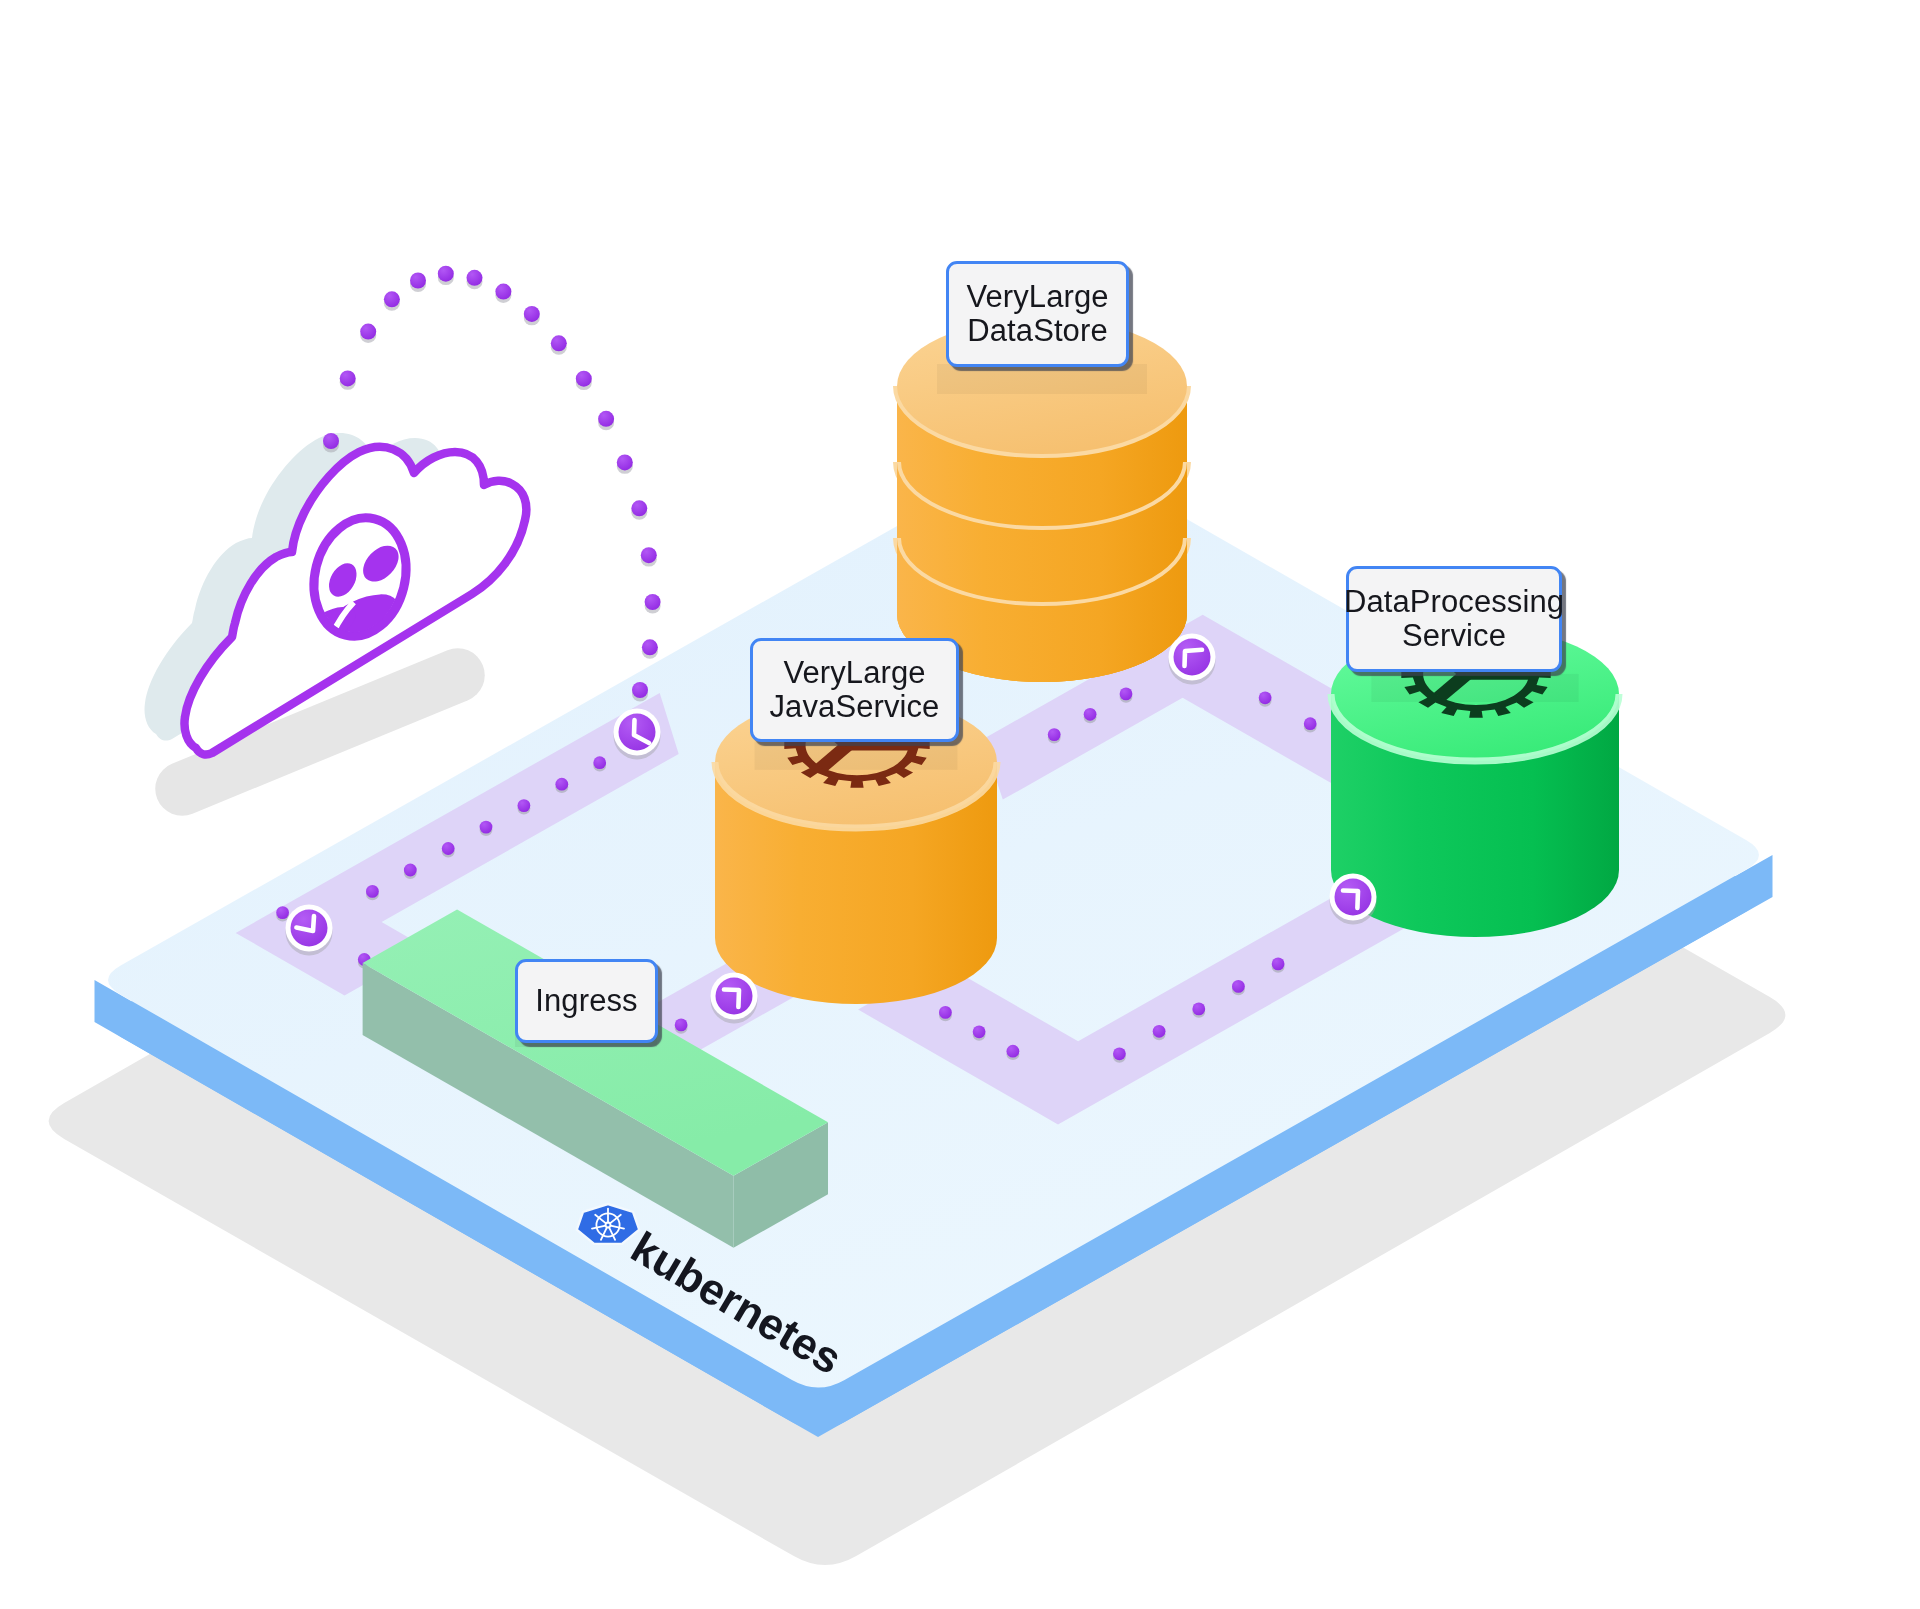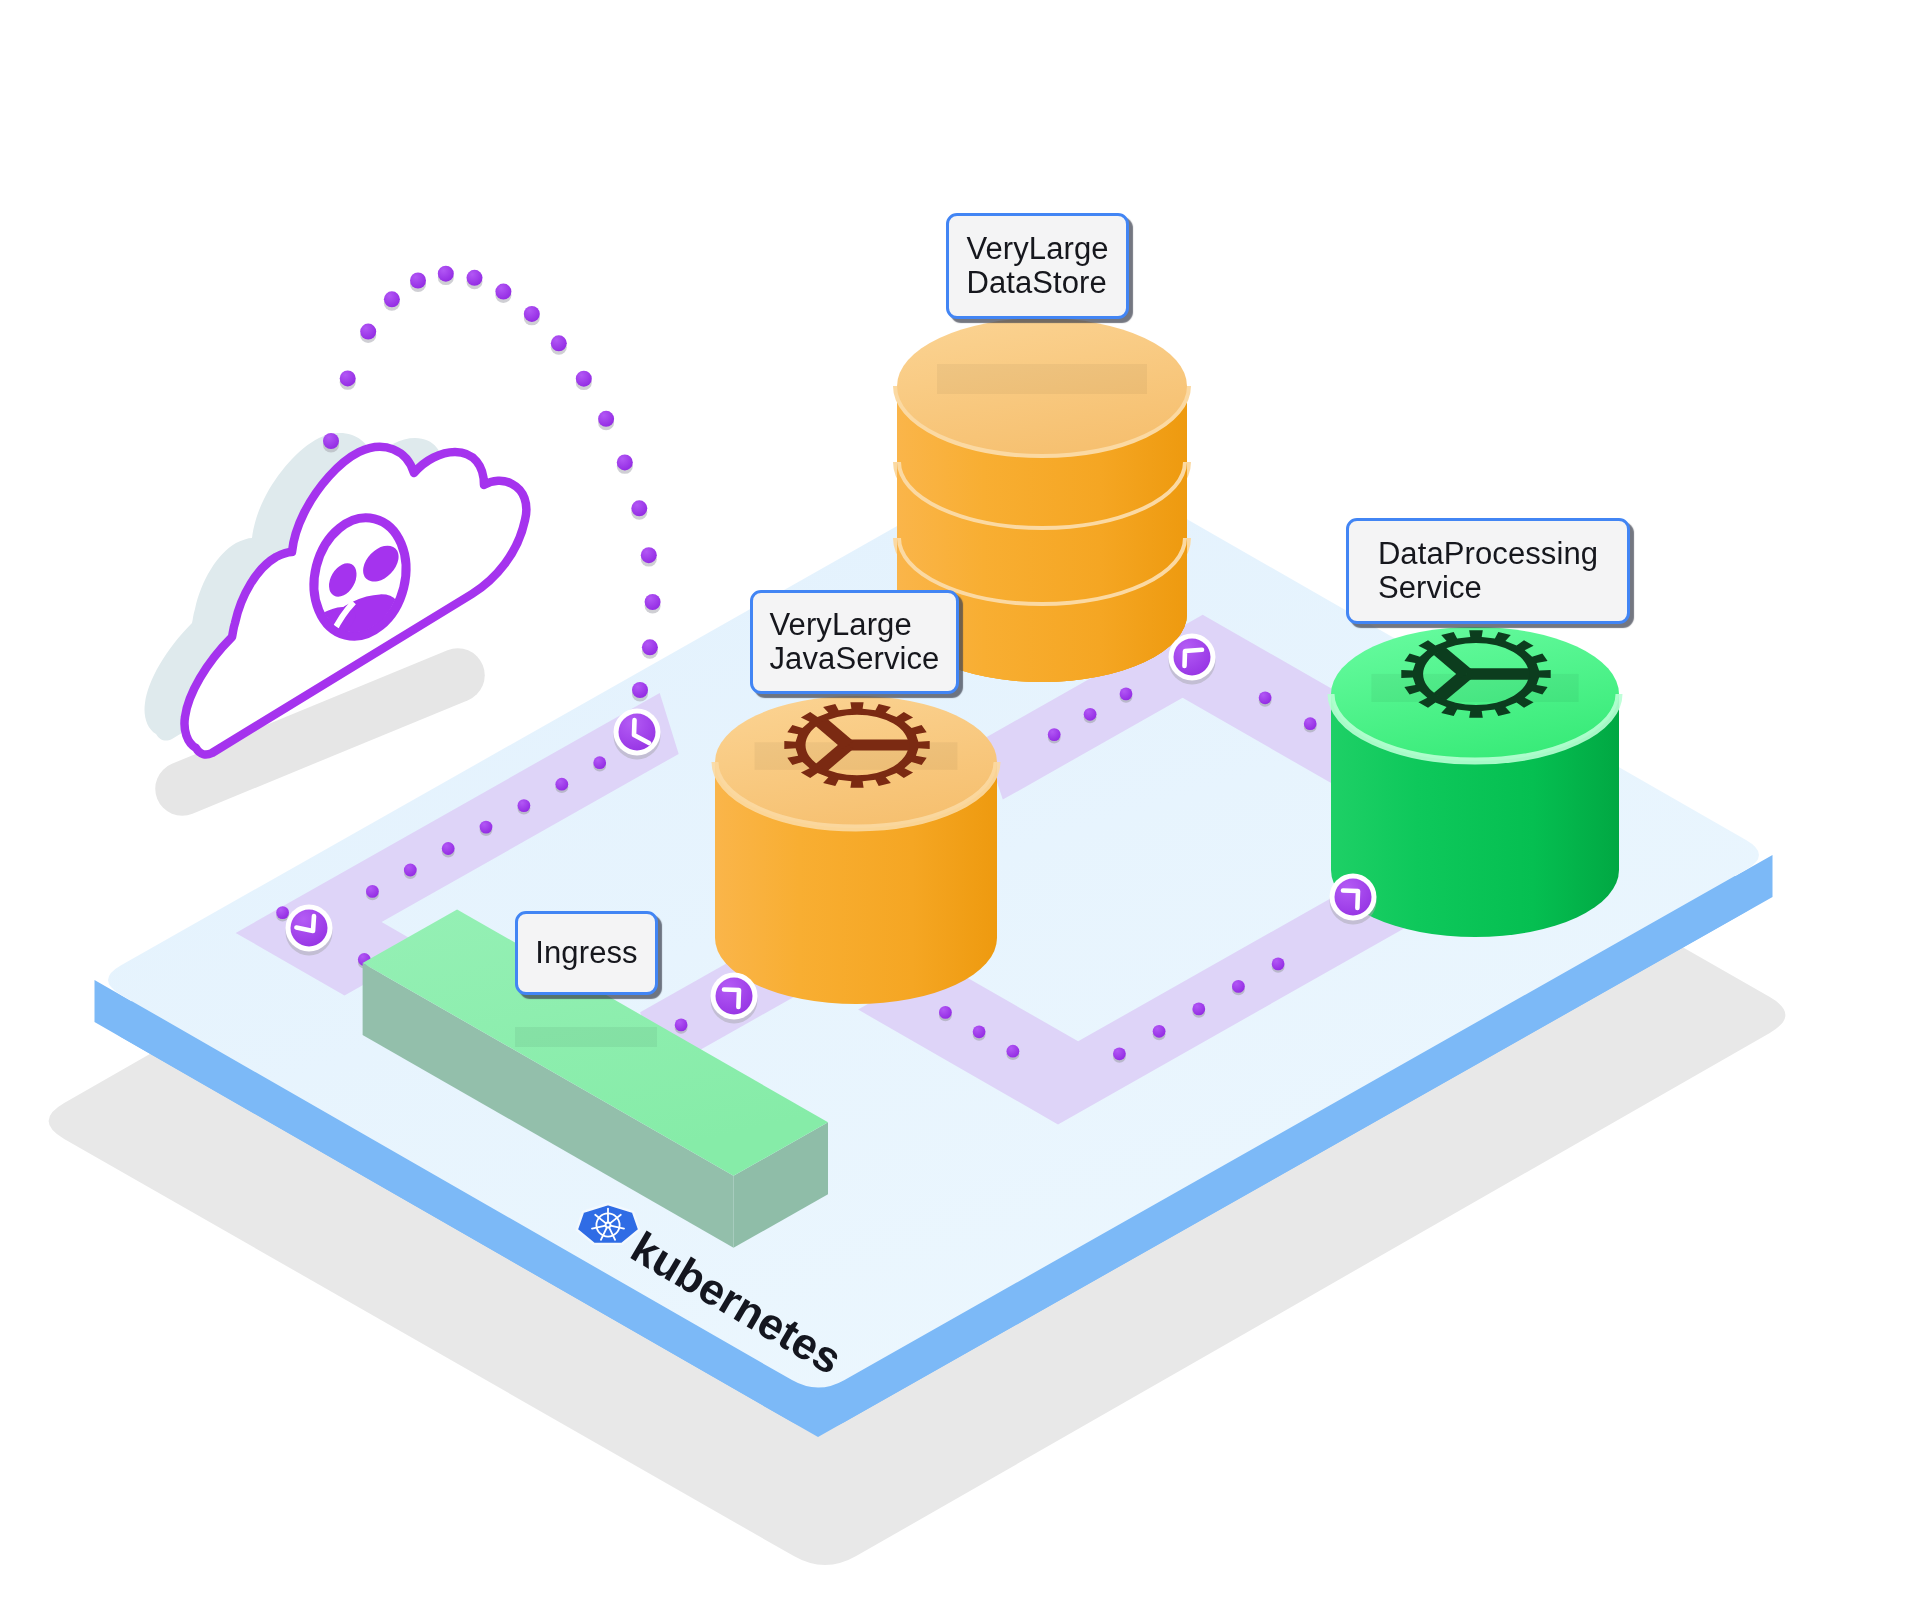--- a/index.html
+++ b/index.html
@@ -4,26 +4,26 @@
 <title>Kubernetes cluster isometric diagram</title>
 <style>
   html,body{margin:0;padding:0;background:#ffffff;}
   body{width:1920px;height:1609px;overflow:hidden;
        font-family:"Liberation Sans",sans-serif;-webkit-font-smoothing:antialiased;}
   #stage{position:relative;width:1920px;height:1609px;background:#fff;}
   svg#scene{position:absolute;left:0;top:0;width:1920px;height:1609px;display:block;}
   .nodelabel{position:absolute;background:#f4f4f5;border:3px solid #4285f4;border-radius:11px;
        box-shadow:4px 4px 1px 0 rgba(62,66,80,.72);
        display:flex;align-items:center;justify-content:center;
-       color:#16171d;white-space:pre-line;letter-spacing:.1px;
+       text-align:center;color:#16171d;white-space:pre-line;letter-spacing:.1px;
        font-family:"Liberation Sans",sans-serif;font-weight:400;
-       font-size:31px;line-height:34px;box-sizing:border-box;}
+       font-size:31px;line-height:34px;box-sizing:border-box;margin-top:48px;}
   #lbl-datastore{left:946px;top:213px;width:183px;height:106px;}
   #lbl-javaservice{left:750px;top:590px;width:209px;height:104px;}
-  #lbl-dataprocessing{left:1346px;top:518px;width:284px;height:106px;}
+  #lbl-dataprocessing{left:1346px;top:518px;width:216px;height:106px;}
   #lbl-ingress{left:515px;top:911px;width:143px;height:84px;}
   #k8s-wordmark{position:absolute;left:648px;top:1222px;
        font-family:"Liberation Sans",sans-serif;font-weight:bold;font-size:44px;
        color:#14161f;letter-spacing:0px;
        transform:rotate(30.5deg);transform-origin:0 0;white-space:nowrap;}
 </style>
 </head>
 <body>
 
 <div id="stage">

